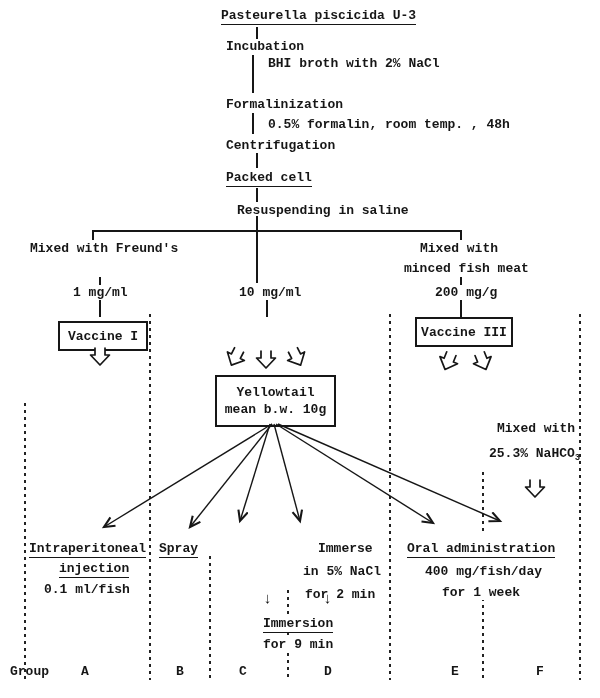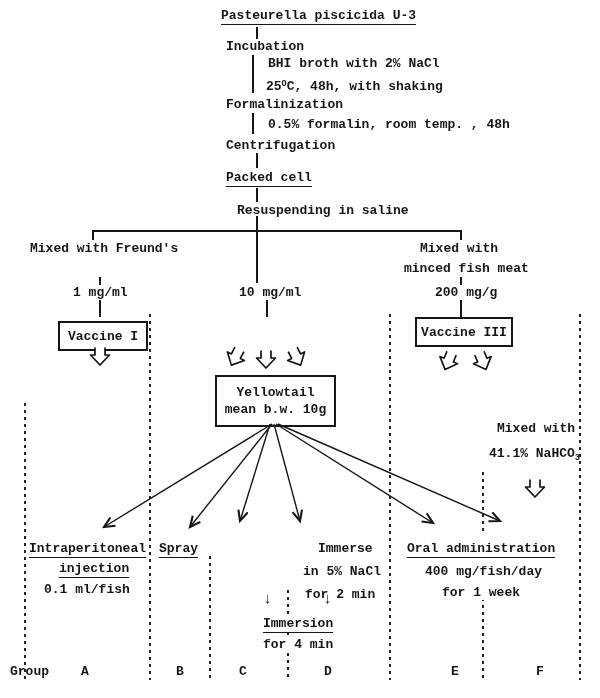--- a/index.html
+++ b/index.html
@@ -31,21 +31,20 @@
 
 <div id="canvas">
 
   <span class="t u" style="left:221px;top:8px;">Pasteurella piscicida U-3</span>
 
   <div class="ln" style="left:256px;top:27px;width:1.6px;height:12px;"></div>
   <span class="t" style="left:226px;top:39px;">Incubation</span>
 
   <div class="ln" style="left:252px;top:55px;width:1.6px;height:38px;"></div>
   <span class="t" style="left:268px;top:56px;">BHI broth with 2% NaCl</span>
-  <span class="t" style="left:266px;top:77px;"><span>25</span><span class="sup">O</span><span>C, 48h, with shaking</span></span>
 
   <span class="t" style="left:226px;top:97px;">Formalinization</span>
   <div class="ln" style="left:252px;top:113px;width:1.6px;height:21px;"></div>
   <span class="t" style="left:268px;top:117px;">0.5% formalin, room temp. , 48h</span>
 
   <span class="t" style="left:226px;top:138px;">Centrifugation</span>
   <div class="ln" style="left:256px;top:153px;width:1.6px;height:15px;"></div>
 
   <span class="t u" style="left:226px;top:170px;">Packed cell</span>
   <div class="ln" style="left:256px;top:188px;width:1.6px;height:14px;"></div>
@@ -91,21 +90,21 @@
   <svg class="ha" style="left:472px;top:352px;transform:rotate(-22deg);" width="22" height="20" viewBox="0 0 22 20">
       <path d="M6,1 L6,8 L1.5,8 L11,18 L20.5,8 L16,8 L16,1" fill="#fff" stroke="#161616" stroke-width="1.7" stroke-linejoin="round" stroke-linecap="round"></path>
     </svg>
 
   <div class="box" style="left:215px;top:375px;width:117px;height:48px;">
     <span>Yellowtail</span>
     <span>mean b.w. 10g</span>
   </div>
 
   <span class="t" style="left:497px;top:421px;">Mixed with</span>
-  <span class="t" style="left:489px;top:446px;"><span>41.1% NaHCO</span><span class="sub">3</span></span>
+  <span class="t" style="left:489px;top:446px;"><span>25.3% NaHCO</span><span class="sub">3</span></span>
   <svg class="ha" style="left:524px;top:479px;" width="22" height="20" viewBox="0 0 22 20">
       <path d="M6,1 L6,8 L1.5,8 L11,18 L20.5,8 L16,8 L16,1" fill="#fff" stroke="#161616" stroke-width="1.7" stroke-linejoin="round" stroke-linecap="round"></path>
     </svg>
 
   <div class="dash" style="left:24px;top:403px;height:277px;"></div>
   <div class="dash" style="left:149px;top:314px;height:366px;"></div>
   <div class="dash" style="left:209px;top:556px;height:124px;"></div>
   <div class="dash" style="left:287px;top:590px;height:90px;"></div>
   <div class="dash" style="left:389px;top:314px;height:366px;"></div>
   <div class="dash" style="left:482px;top:472px;height:60px;"></div>
@@ -133,21 +132,21 @@
   <span class="t u" style="left:159px;top:541px;">Spray</span>
 
   <span class="t" style="left:318px;top:541px;">Immerse</span>
   <span class="t" style="left:303px;top:564px;">in 5% NaCl</span>
   <span class="t" style="left:305px;top:587px;">for 2 min</span>
 
   <span class="darr" style="left:263px;top:592px;">↓</span>
   <span class="darr" style="left:323px;top:592px;">↓</span>
 
   <span class="t u" style="left:263px;top:616px;">Immersion</span>
-  <span class="t" style="left:263px;top:637px;">for 4 min</span>
+  <span class="t" style="left:263px;top:637px;">for 9 min</span>
 
   <span class="t u" style="left:407px;top:541px;">Oral administration</span>
   <span class="t" style="left:425px;top:564px;">400 mg/fish/day</span>
   <span class="t" style="left:442px;top:585px;">for 1 week</span>
 
   <span class="t" style="left:10px;top:664px;background:transparent;">Group</span>
   <span class="t" style="left:81px;top:664px;background:transparent;">A</span>
   <span class="t" style="left:176px;top:664px;background:transparent;">B</span>
   <span class="t" style="left:239px;top:664px;background:transparent;">C</span>
   <span class="t" style="left:324px;top:664px;background:transparent;">D</span>

